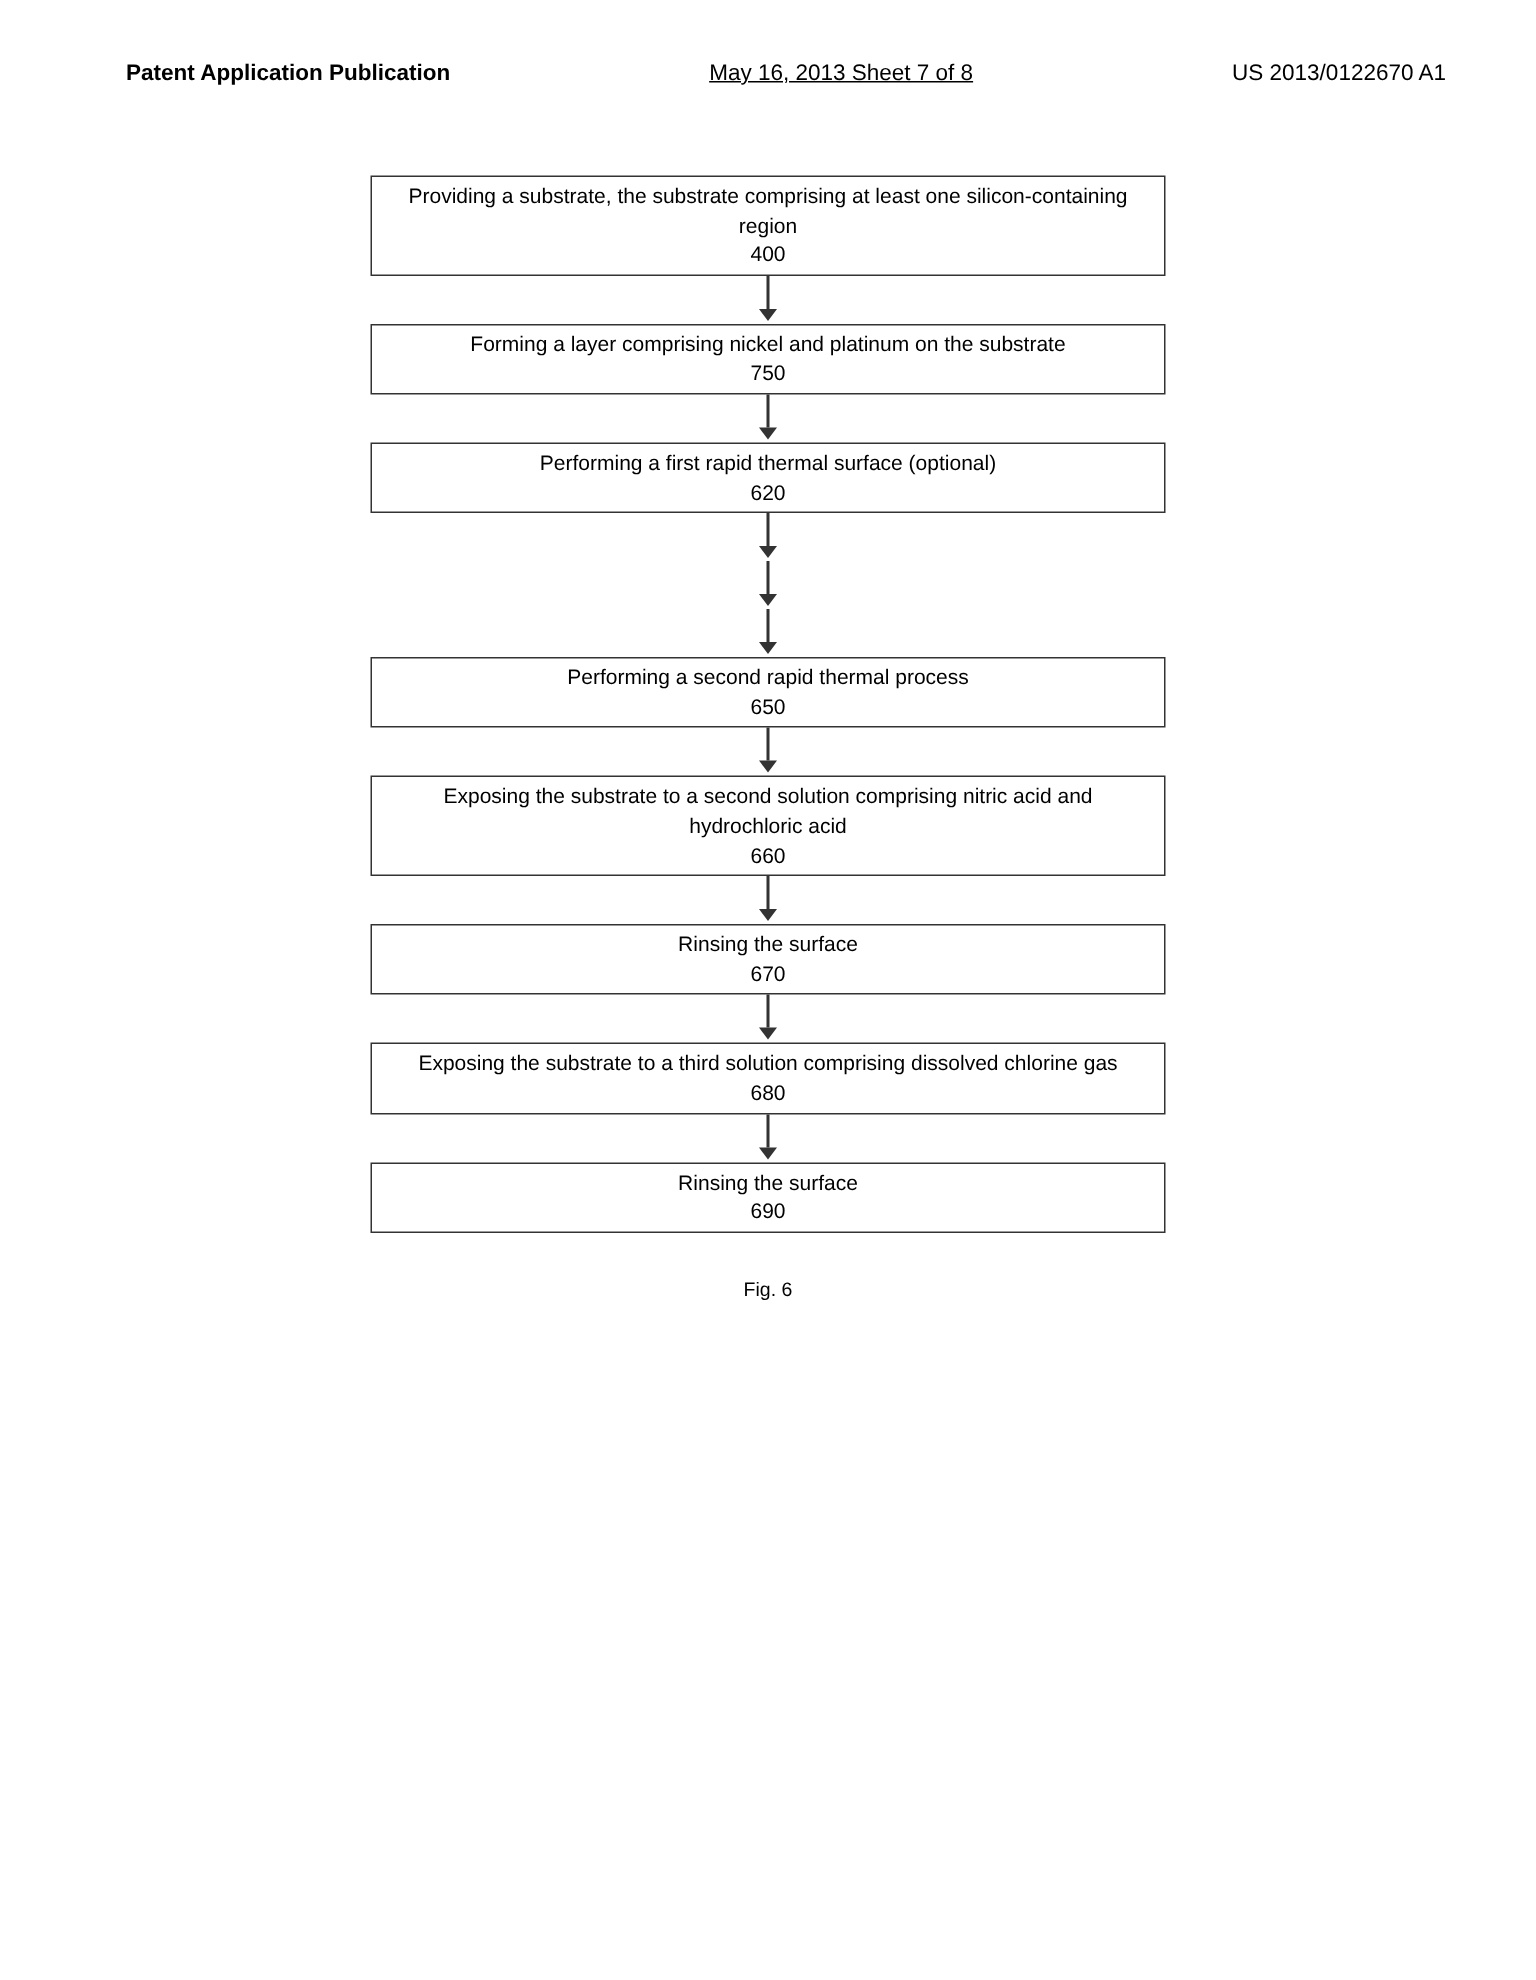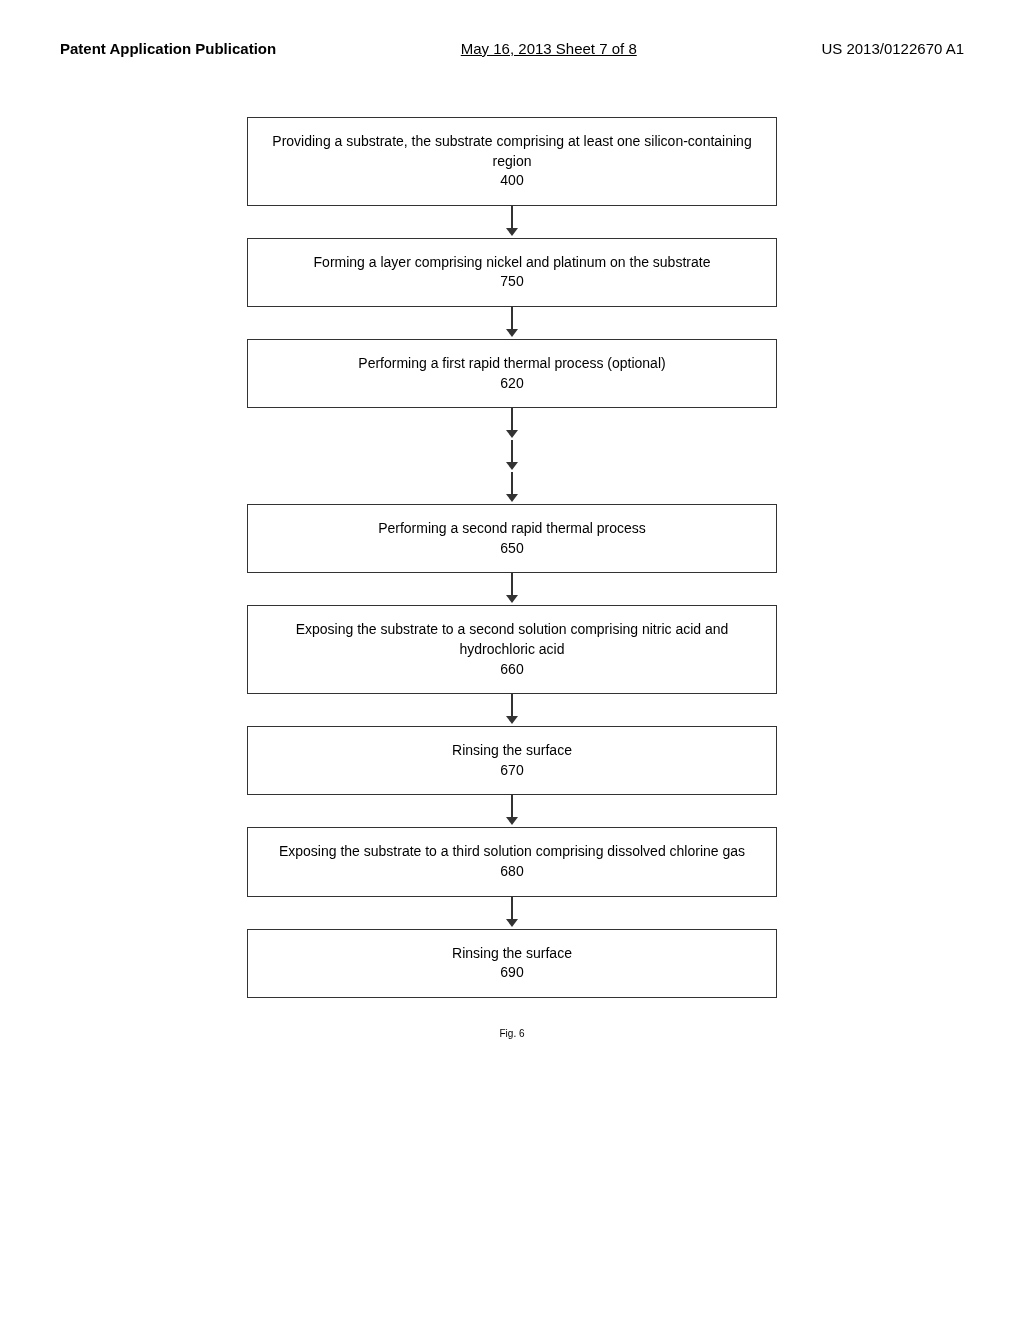--- a/index.html
+++ b/index.html
@@ -15,20 +15,21 @@
       font-family: Arial, sans-serif;
       color: #000000;
     }
 
     .page-header {
       display: flex;
       justify-content: space-between;
       align-items: baseline;
       padding: 40px 60px 20px 60px;
       border-bottom: none;
+      margin-left: 24px;
     }
 
     .header-left {
       font-weight: bold;
       font-size: 15px;
     }
 
     .header-center {
       font-size: 15px;
       text-decoration: underline;
@@ -49,21 +50,21 @@
       display: flex;
       flex-direction: column;
       align-items: center;
       width: 530px;
     }
 
     .flow-box {
       border: 1px solid #333;
       width: 100%;
       text-align: center;
-      padding: 14px 20px;
+      padding: 3px 20px;
       font-size: 14px;
       line-height: 1.4;
       background: #fff;
     }
 
     .arrow {
       display: flex;
       flex-direction: column;
       align-items: center;
       height: 32px;
@@ -84,21 +85,21 @@
       width: 0;
       height: 0;
       border-left: 6px solid transparent;
       border-right: 6px solid transparent;
       border-top: 8px solid #333;
     }
 
     .fig-label {
       text-align: center;
       margin-top: 30px;
-      font-size: 10px;
+      font-size: 13px;
     }
   </style>
 </head>
 <body>
 
 <div class="page-header">
   <span class="header-left">Patent Application Publication</span>
   <span class="header-center">May 16, 2013  Sheet 7 of 8</span>
   <span class="header-right">US 2013/0122670 A1</span>
 </div>
@@ -114,21 +115,21 @@
     <div class="arrow"></div>
 
     <div class="flow-box">
       <span>Forming a layer comprising nickel and platinum on the substrate</span><br>
       <span>750</span>
     </div>
 
     <div class="arrow"></div>
 
     <div class="flow-box">
-      <span>Performing a first rapid thermal process (optional)</span><br>
+      <span>Performing a first rapid thermal surface (optional)</span><br>
       <span>620</span>
     </div>
 
     <div class="arrow"></div>
 
 
     <div class="arrow"></div>
 
 
     <div class="arrow"></div>

